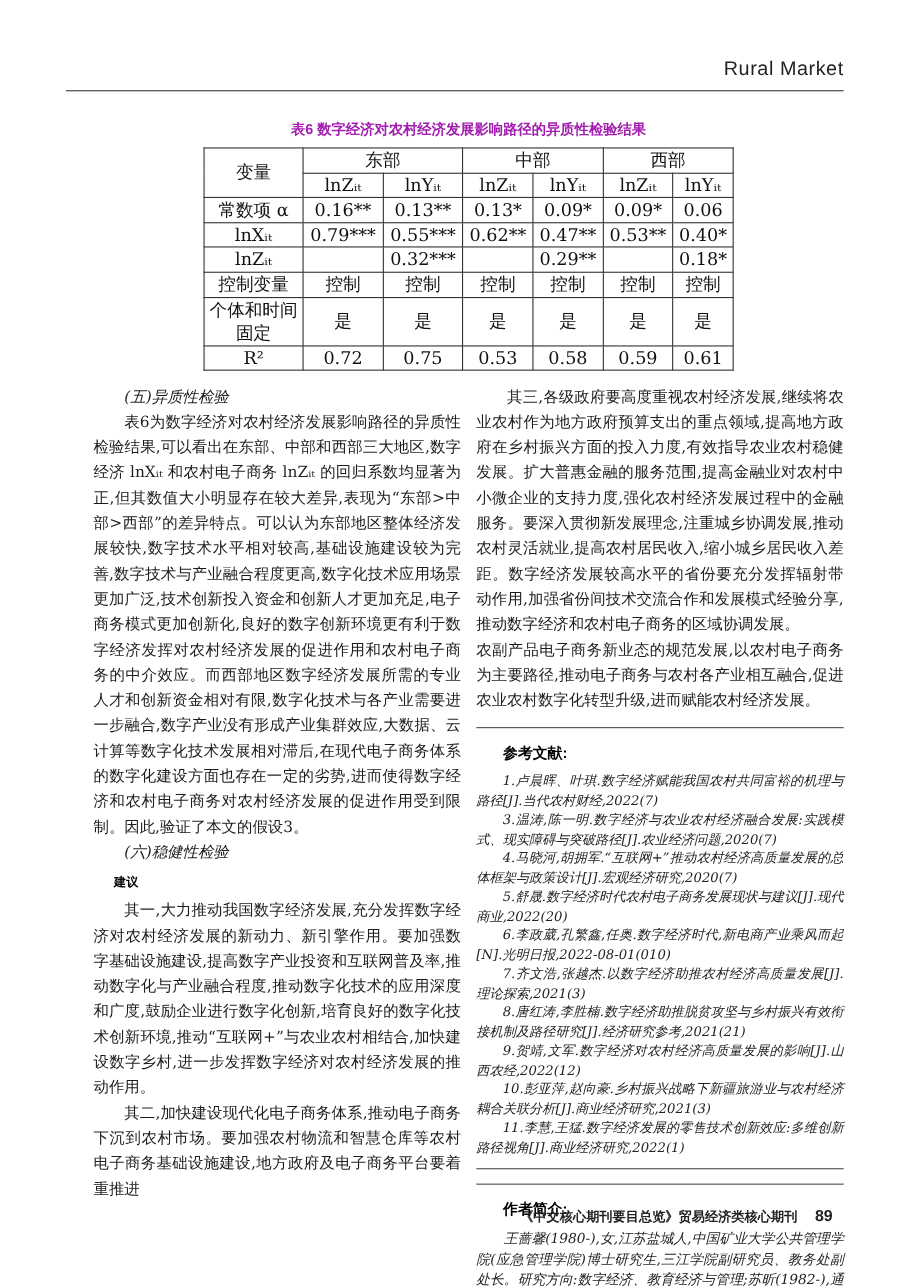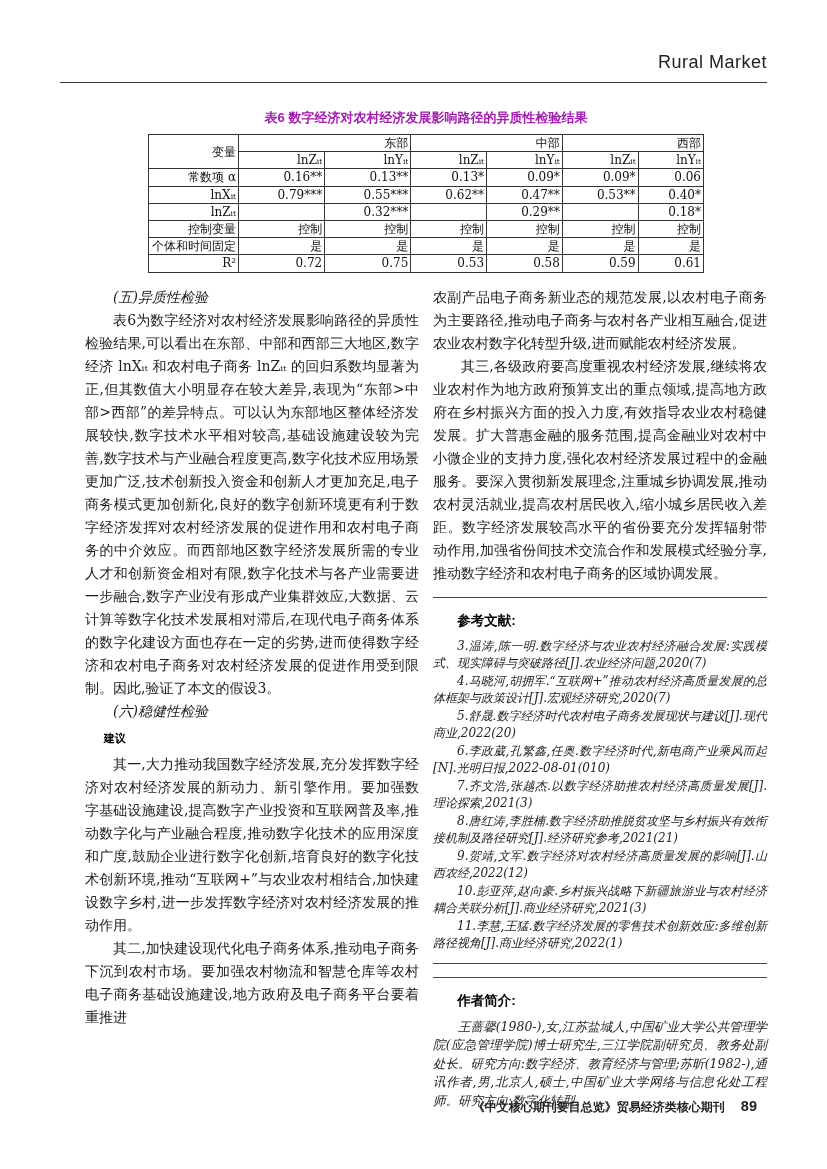--- a/index.html
+++ b/index.html
@@ -32,25 +32,25 @@
     margin-top:26px;
     text-align:center;
     font-family:"Liberation Sans","DejaVu Sans",sans-serif;
     font-weight:bold;
     font-size:13px;
     color:#a21caf;
   }
   table.results {
     margin:7px auto 0;
     border-collapse:collapse;
-    width:556px;
-    font-size:12px;
+    width:482px;
+    font-size:16px;
     line-height:1.35;
     color:#111;
-    text-align:right;
+    text-align:center;
   }
   table.results th, table.results td {
     border:1px solid #333;
     padding:0px 2px;
     font-weight:normal;
   }
   table.results col.var-col { width:90px; }
   
   .columns {
     display:flex;
@@ -225,25 +225,26 @@
     <div class="col">
       <p class="sub-heading">(五)异质性检验</p>
       <p class="body">表6为数字经济对农村经济发展影响路径的异质性检验结果,可以看出在东部、中部和西部三大地区,数字经济 lnXᵢₜ 和农村电子商务 lnZᵢₜ 的回归系数均显著为正,但其数值大小明显存在较大差异,表现为“东部&gt;中部&gt;西部”的差异特点。可以认为东部地区整体经济发展较快,数字技术水平相对较高,基础设施建设较为完善,数字技术与产业融合程度更高,数字化技术应用场景更加广泛,技术创新投入资金和创新人才更加充足,电子商务模式更加创新化,良好的数字创新环境更有利于数字经济发挥对农村经济发展的促进作用和农村电子商务的中介效应。而西部地区数字经济发展所需的专业人才和创新资金相对有限,数字化技术与各产业需要进一步融合,数字产业没有形成产业集群效应,大数据、云计算等数字化技术发展相对滞后,在现代电子商务体系的数字化建设方面也存在一定的劣势,进而使得数字经济和农村电子商务对农村经济发展的促进作用受到限制。因此,验证了本文的假设3。</p>
       <p class="sub-heading">(六)稳健性检验</p>
       <div class="major-heading">建议</div>
       <p class="body">其一,大力推动我国数字经济发展,充分发挥数字经济对农村经济发展的新动力、新引擎作用。要加强数字基础设施建设,提高数字产业投资和互联网普及率,推动数字化与产业融合程度,推动数字化技术的应用深度和广度,鼓励企业进行数字化创新,培育良好的数字化技术创新环境,推动“互联网+”与农业农村相结合,加快建设数字乡村,进一步发挥数字经济对农村经济发展的推动作用。</p>
       <p class="body">其二,加快建设现代化电子商务体系,推动电子商务下沉到农村市场。要加强农村物流和智慧仓库等农村电子商务基础设施建设,地方政府及电子商务平台要着重推进</p>
     </div>
 
     <div class="col">
+      <p class="body">其三,各级政府要高度重视农村经济发展,继续将农业农村作为地方政府预算支出的重点领域,提高地方政府在乡村振兴方面的投入力度,有效指导农业农村稳健发展。扩大普惠金融的服务范围,提高金融业对农村中小微企业的支持力度,强化农村经济发展过程中的金融服务。要深入贯彻新发展理念,注重城乡协调发展,推动农村灵活就业,提高农村居民收入,缩小城乡居民收入差距。数字经济发展较高水平的省份要充分发挥辐射带动作用,加强省份间技术交流合作和发展模式经验分享,推动数字经济和农村电子商务的区域协调发展。</p>
       <p class="body no-indent">农副产品电子商务新业态的规范发展,以农村电子商务为主要路径,推动电子商务与农村各产业相互融合,促进农业农村数字化转型升级,进而赋能农村经济发展。</p>
-      <p class="body">其三,各级政府要高度重视农村经济发展,继续将农业农村作为地方政府预算支出的重点领域,提高地方政府在乡村振兴方面的投入力度,有效指导农业农村稳健发展。扩大普惠金融的服务范围,提高金融业对农村中小微企业的支持力度,强化农村经济发展过程中的金融服务。要深入贯彻新发展理念,注重城乡协调发展,推动农村灵活就业,提高农村居民收入,缩小城乡居民收入差距。数字经济发展较高水平的省份要充分发挥辐射带动作用,加强省份间技术交流合作和发展模式经验分享,推动数字经济和农村电子商务的区域协调发展。</p>
 
       <div class="rule"></div>
       <div class="block-heading">参考文献:</div>
+      <p class="ref-item">1.卢晨晖、叶琪.数字经济赋能我国农村共同富裕的机理与路径[J].当代农村财经,2022(7)</p>
       <p class="ref-item">3.温涛,陈一明.数字经济与农业农村经济融合发展:实践模式、现实障碍与突破路径[J].农业经济问题,2020(7)</p>
       <p class="ref-item">4.马晓河,胡拥军.“互联网+”推动农村经济高质量发展的总体框架与政策设计[J].宏观经济研究,2020(7)</p>
       <p class="ref-item">5.舒晟.数字经济时代农村电子商务发展现状与建议[J].现代商业,2022(20)</p>
       <p class="ref-item">6.李政葳,孔繁鑫,任奥.数字经济时代,新电商产业乘风而起[N].光明日报,2022-08-01(010)</p>
       <p class="ref-item">7.齐文浩,张越杰.以数字经济助推农村经济高质量发展[J].理论探索,2021(3)</p>
       <p class="ref-item">8.唐红涛,李胜楠.数字经济助推脱贫攻坚与乡村振兴有效衔接机制及路径研究[J].经济研究参考,2021(21)</p>
       <p class="ref-item">9.贺靖,文军.数字经济对农村经济高质量发展的影响[J].山西农经,2022(12)</p>
       <p class="ref-item">10.彭亚萍,赵向豪.乡村振兴战略下新疆旅游业与农村经济耦合关联分析[J].商业经济研究,2021(3)</p>
       <p class="ref-item">11.李慧,王猛.数字经济发展的零售技术创新效应:多维创新路径视角[J].商业经济研究,2022(1)</p>
 

